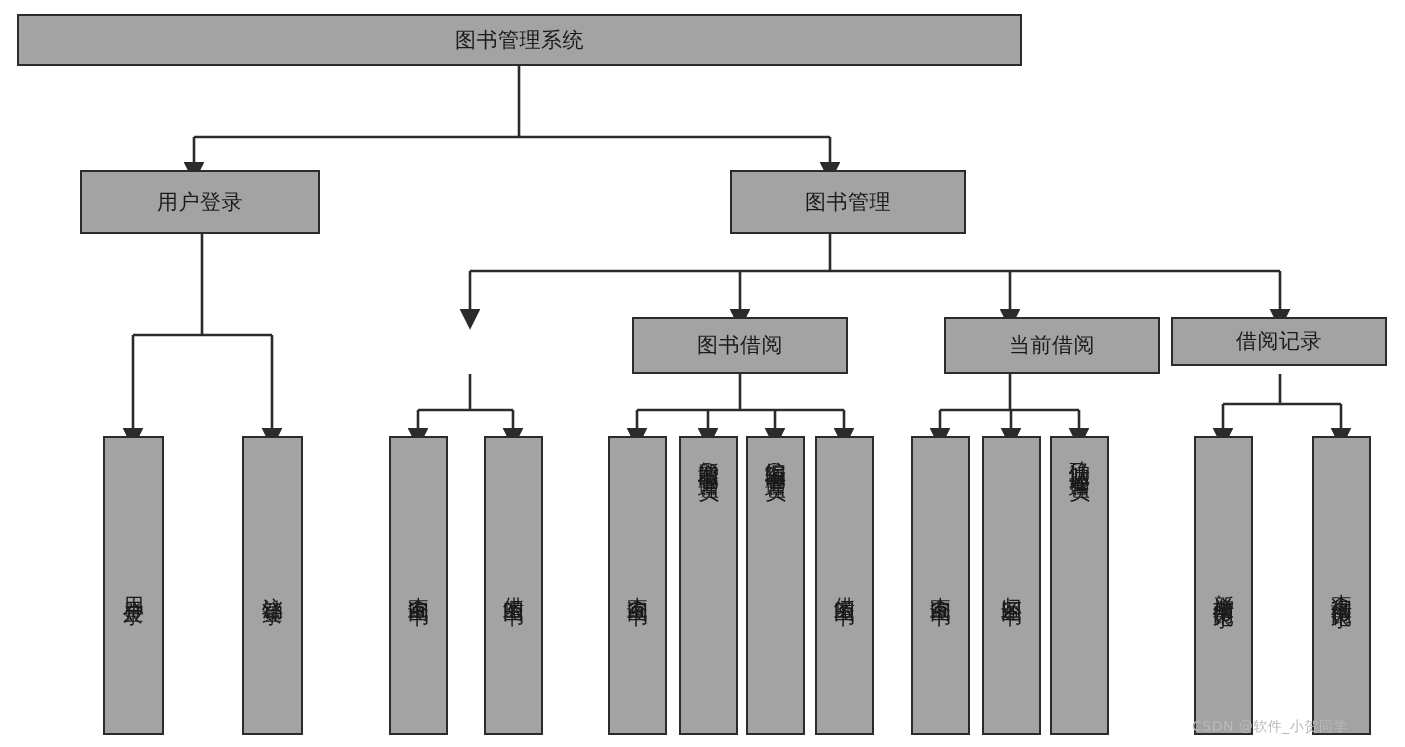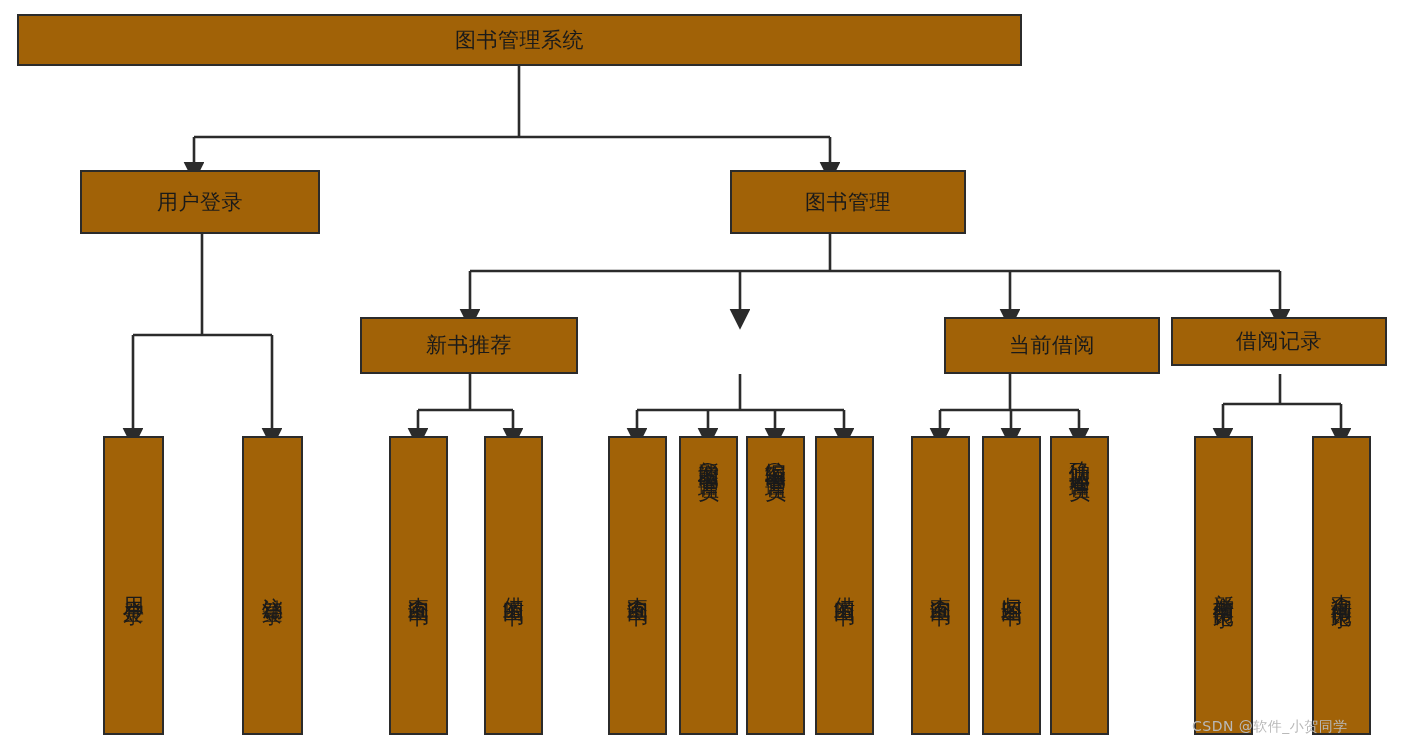--- a/index.html
+++ b/index.html
@@ -21,21 +21,21 @@
   }
   svg.canvas {
     position: absolute;
     top: 0; left: 0;
     width: 1405px;
     height: 747px;
   }
   .node-box {
     position: absolute;
     box-sizing: border-box;
-    background: #a16207;
+    background: #a3a3a3;
     border: 2px solid #2b2b2b;
     display: flex;
     align-items: center;
     justify-content: center;
     overflow: hidden;
   }
   .node-label-h {
     font-size: 21px;
     color: #1a1a1a;
     line-height: 1.15;
@@ -133,22 +133,22 @@
     <span class="node-label-h">图书管理系统</span>
   </div>
 
   <div class="node-box" style="left:80px; top:170px; width:240px; height:64px;">
     <span class="node-label-h">用户登录</span>
   </div>
   <div class="node-box" style="left:712px; top:170px; width:236px; height:64px;margin-left:18px;">
     <span class="node-label-h">图书管理</span>
   </div>
 
-  <div class="node-box" style="left:360px; top:317px; width:218px; height:57px;">
-    <span class="node-label-h">新书推荐</span>
+  <div class="node-box" style="left:632px; top:317px; width:216px; height:57px;">
+    <span class="node-label-h">图书借阅</span>
   </div>
   <div class="node-box" style="left:944px; top:317px; width:216px; height:57px;">
     <span class="node-label-h">当前借阅</span>
   </div>
   <div class="node-box" style="left:1171px; top:317px; width:216px; height:49px;">
     <span class="node-label-h">借阅记录</span>
   </div>
 
   <div class="node-box" style="left:103px; top:436px; width:61px; height:299px;">
     <span class="node-label-v">用户登录</span>

